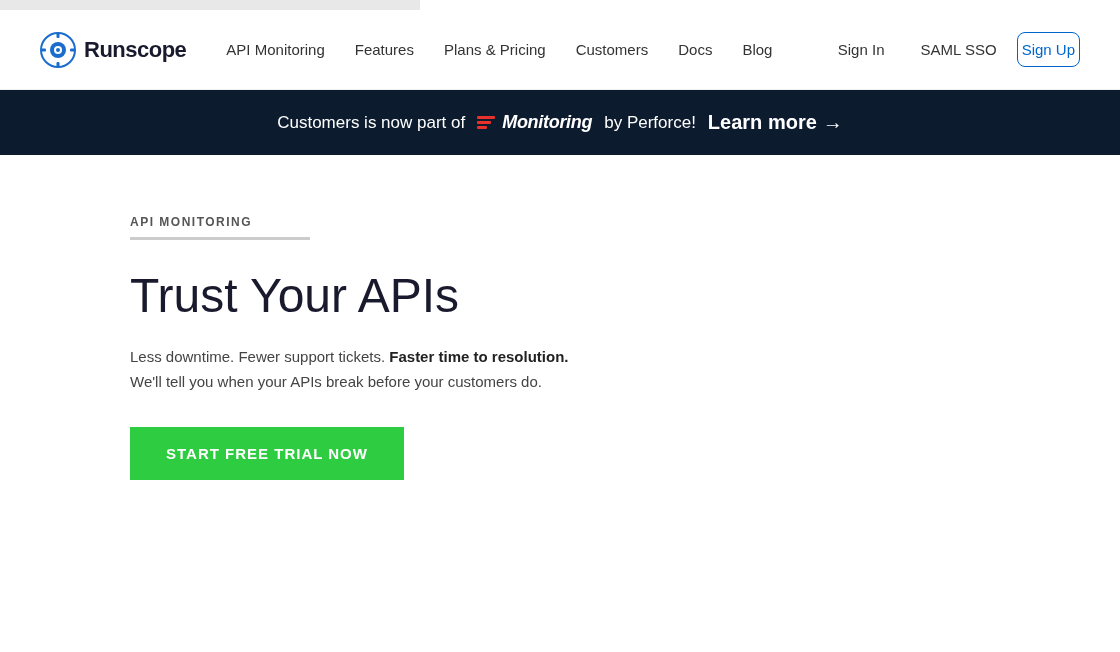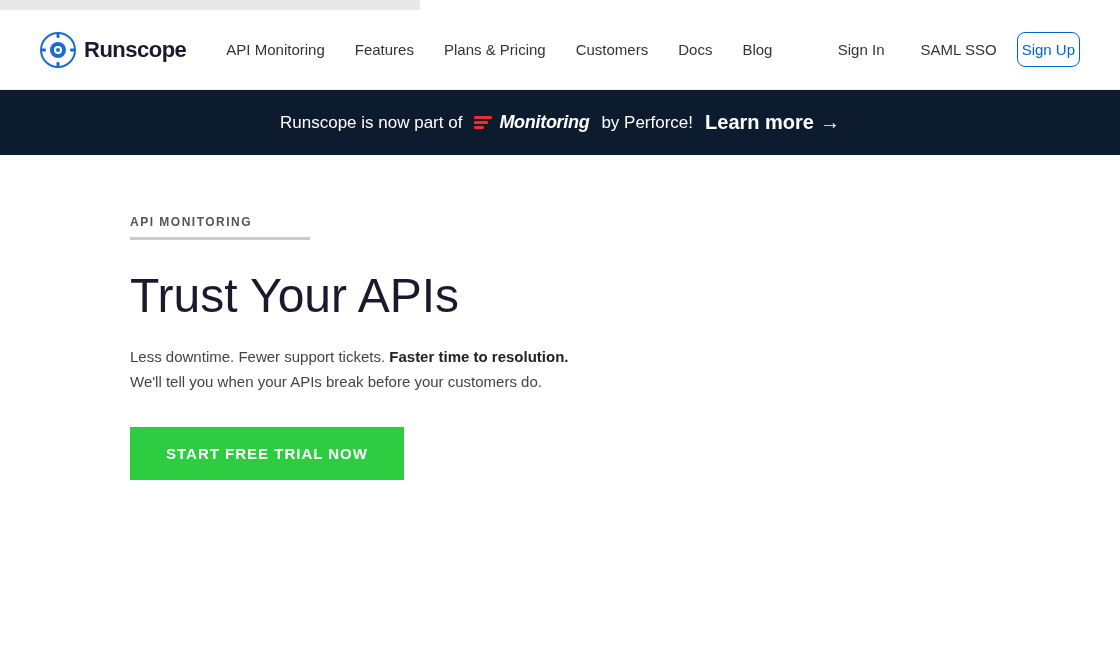--- a/index.html
+++ b/index.html
@@ -238,21 +238,21 @@
   </div>
 
   <div class="nav-right">
     <a class="nav-right-link" href="#">Sign In</a>
     <a class="nav-right-link" href="#">SAML SSO</a>
     <button class="signup-btn">Sign Up</button>
   </div>
 </nav>
 
 <div class="banner">
-  <span class="banner-text">Runscope is now part of</span>
+  <span class="banner-text">Customers is now part of</span>
   <span class="blazemeter-logo">
     <span class="blazemeter-stripes">
       <span class="stripe stripe-1"></span>
       <span class="stripe stripe-2"></span>
       <span class="stripe stripe-3"></span>
     </span>
     <span class="blazemeter-name">Monitoring</span>
   </span>
   <span class="banner-text">by Perforce!</span>
   <a class="banner-learn-more" href="#">

